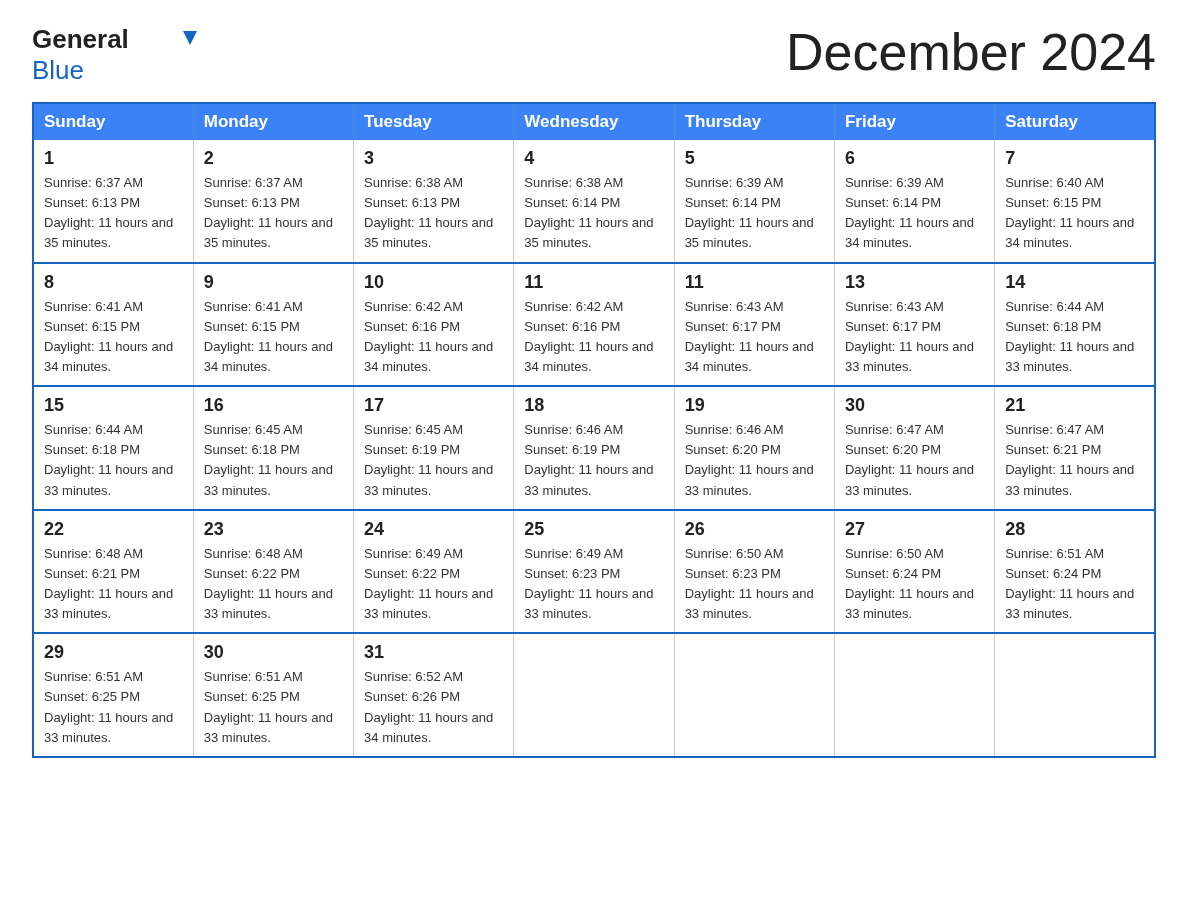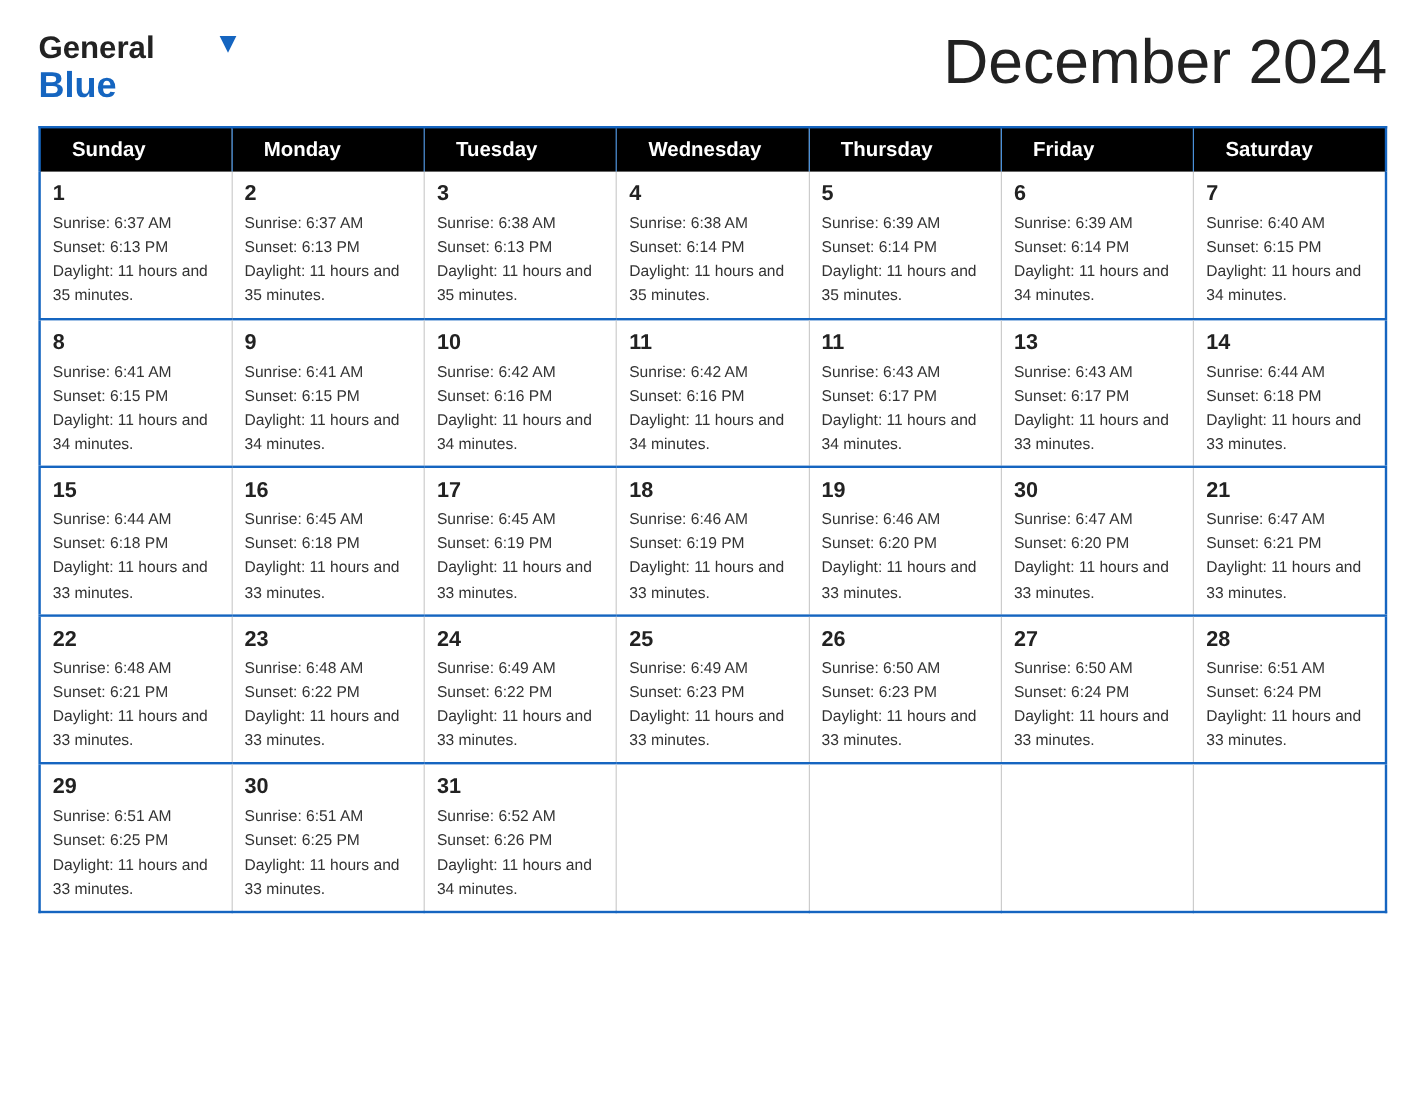--- a/index.html
+++ b/index.html
@@ -33,25 +33,25 @@
       font-size: 22px;
       color: #444;
       margin-top: 4px;
     }
     .calendar {
       width: 100%;
       border-collapse: collapse;
       border: 2px solid #1565c0;
     }
     .calendar th {
-      background-color: #000000;
+      background-color: #3b82f6;
       color: #fff;
       font-size: 17px;
       font-weight: bold;
-      padding: 8px 26px;
+      padding: 8px 10px;
       text-align: left;
       border-right: 1px solid #4a90d9;
     }
     .calendar th:last-child {
       border-right: none;
     }
     .calendar td {
       vertical-align: top;
       padding: 8px 10px;
       border-right: 1px solid #ccc;
@@ -91,22 +91,22 @@
     .logo-general {
       font-size: 26px;
       font-weight: bold;
       color: #222;
     }
     .logo-arrow {
       display: inline-block;
       margin-left: 2px;
     }
     .logo-blue-word {
-      font-size: 30px;
-      font-weight: bold;
+      font-size: 26px;
+      font-weight: normal;
       color: #1565c0;
     }
   </style>
 </head>
 <body>
 
 <div class="header">
   <div class="logo">
     <div class="logo-row">
       <span class="logo-general">General</span>

